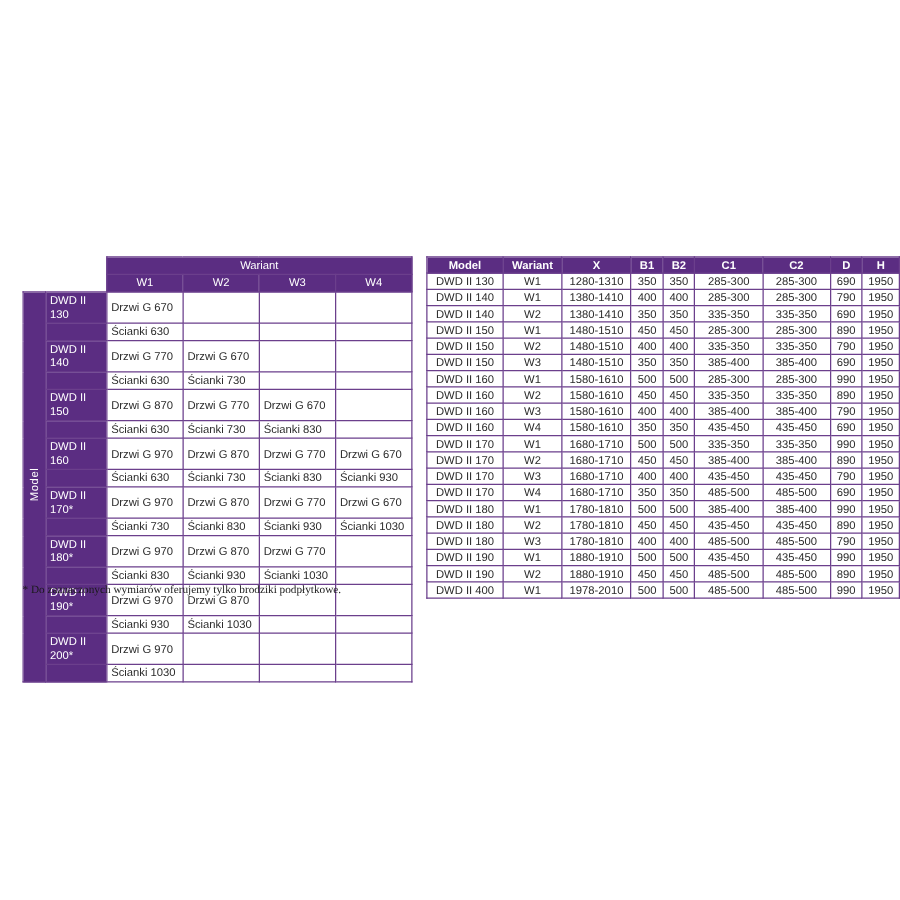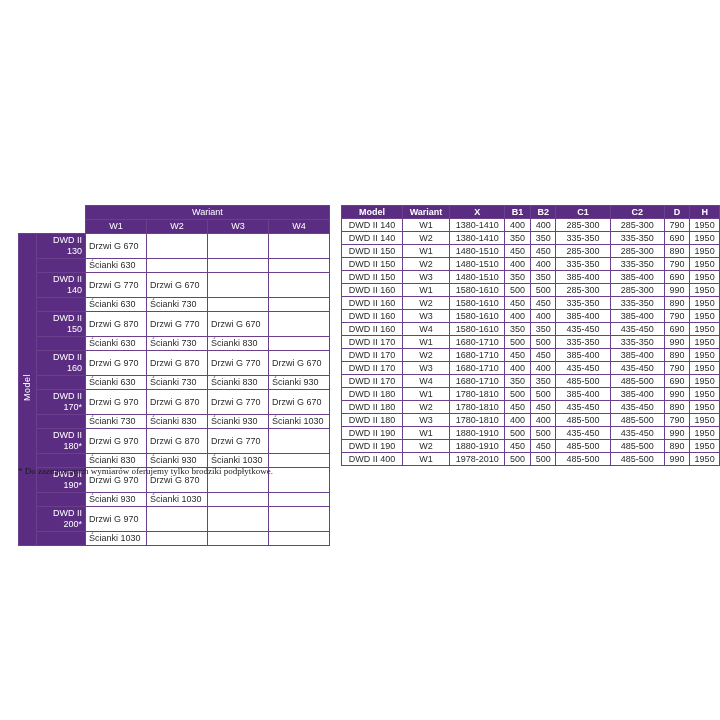--- a/index.html
+++ b/index.html
@@ -54,21 +54,21 @@
   }
   .model-rot {
     writing-mode: vertical-rl;
     transform: rotate(180deg);
     display: inline-block;
     letter-spacing: 0.5px;
   }
   .modelname {
     background: #5b2d82;
     color: #ffffff;
-    text-align: right;
+    text-align: left;
     font-weight: bold;
     font-size: 9px;
     width: 54px;
     line-height: 11px;
   }
   .cellw {
     width: 62px;
   }
   .left-cell {
     text-align: left;
@@ -265,20 +265,31 @@
             <th class="c-b">B1</th>
             <th class="c-b">B2</th>
             <th class="c-c">C1</th>
             <th class="c-c">C2</th>
             <th class="c-d">D</th>
             <th class="c-h">H</th>
           </tr>
       </thead>
       <tbody id="right-tbody">
           <tr>
+            <td class="c-model">DWD II 130</td>
+            <td class="c-wariant">W1</td>
+            <td class="c-x">1280-1310</td>
+            <td class="c-b">350</td>
+            <td class="c-b">350</td>
+            <td class="c-c">285-300</td>
+            <td class="c-c">285-300</td>
+            <td class="c-d">690</td>
+            <td class="c-h">1950</td>
+          </tr>
+          <tr>
             <td class="c-model">DWD II 140</td>
             <td class="c-wariant">W1</td>
             <td class="c-x">1380-1410</td>
             <td class="c-b">400</td>
             <td class="c-b">400</td>
             <td class="c-c">285-300</td>
             <td class="c-c">285-300</td>
             <td class="c-d">790</td>
             <td class="c-h">1950</td>
           </tr>

